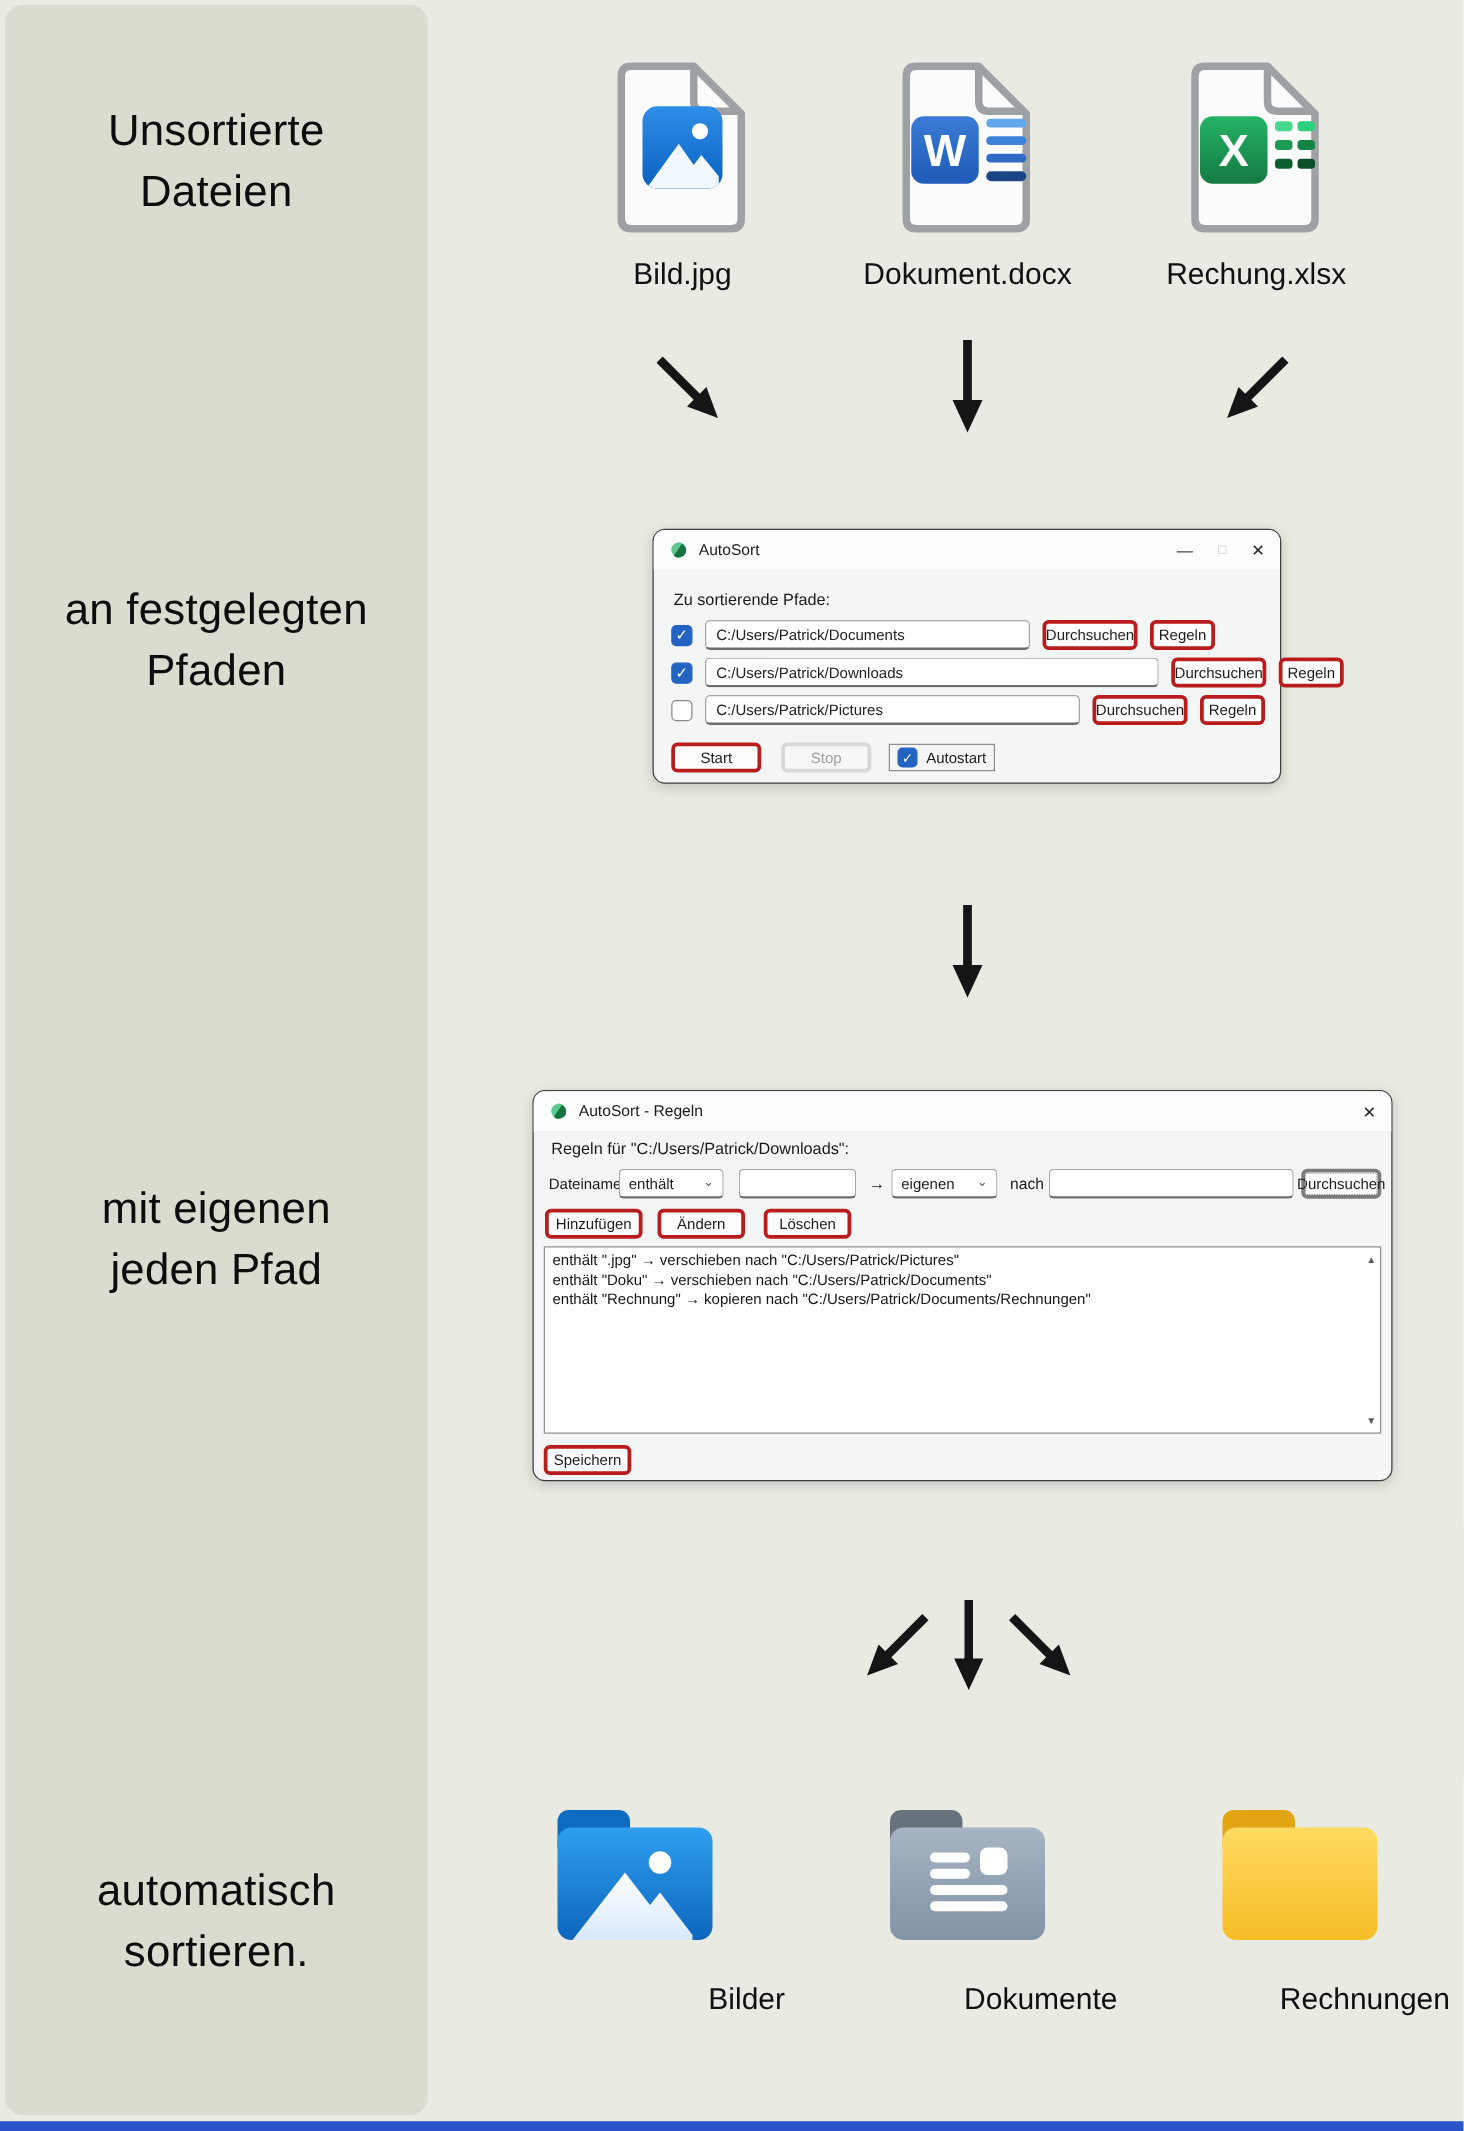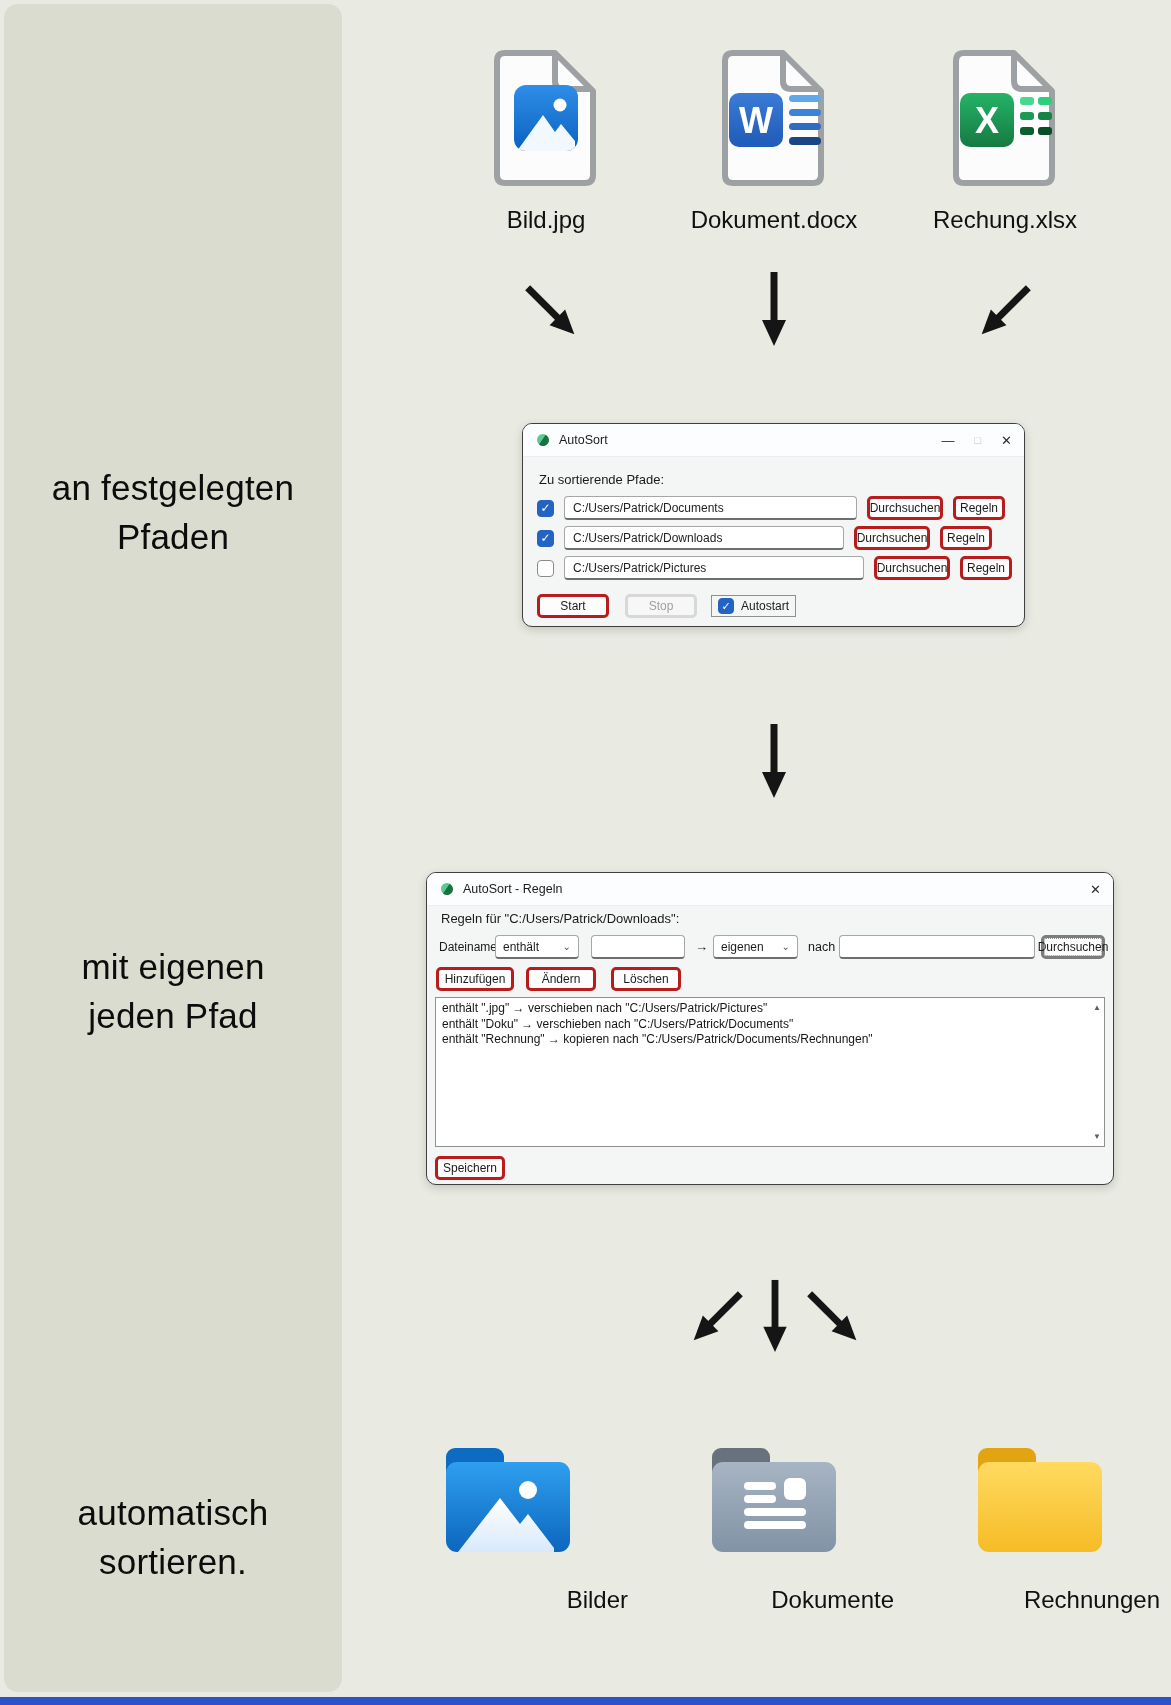--- a/index.html
+++ b/index.html
@@ -75,20 +75,24 @@
   .rule-line { white-space:nowrap; overflow:hidden; }
   .scroll-glyph { position:absolute; right:3px; font-size:8px; color:#5d5d5d; }
   .flow-arrow-glyph { font-size:13px; color:#1d1d1d; }
 </style>
 </head>
 <body>
 
 <div class="canvas">
 
   <div class="sidebar">
+    <div class="side-sec sec1">
+      <div>Unsortierte</div>
+      <div>Dateien</div>
+    </div>
     <div class="side-sec sec2">
       <div>an festgelegten</div>
       <div>Pfaden</div>
     </div>
     <div class="side-sec sec3">
       <div>mit eigenen</div>
       <div>jeden Pfad</div>
     </div>
     <div class="side-sec sec4">
       <div>automatisch</div>
@@ -191,29 +195,29 @@
         <span class="tb-btn">✕</span>
       </span>
     </div>
 
     <div class="ui-label" style="left:16px; top:48px;">Zu sortierende Pfade:</div>
 
     <div class="row" style="top:72px;">
       <span class="cb on">
           <span class="chk">✓</span>
         </span>
-      <input class="tf" style="width: 293px;" value="C:/Users/Patrick/Documents">
+      <input class="tf" style="width: 260px;" value="C:/Users/Patrick/Documents">
       <button class="btn" style="width:76px;">Durchsuchen</button>
       <button class="btn" style="width:52px;">Regeln</button>
     </div>
     <div class="row" style="top:102px;">
       <span class="cb on">
           <span class="chk">✓</span>
         </span>
-      <input class="tf" style="width: 280px;" value="C:/Users/Patrick/Downloads">
+      <input class="tf" style="width: 363px;" value="C:/Users/Patrick/Downloads">
       <button class="btn" style="width:76px;">Durchsuchen</button>
       <button class="btn" style="width:52px;">Regeln</button>
     </div>
     <div class="row" style="top:132px;">
       <span class="cb"></span>
       <input class="tf" style="width: 300px;" value="C:/Users/Patrick/Pictures">
       <button class="btn" style="width:76px;">Durchsuchen</button>
       <button class="btn" style="width:52px;">Regeln</button>
     </div>
 

